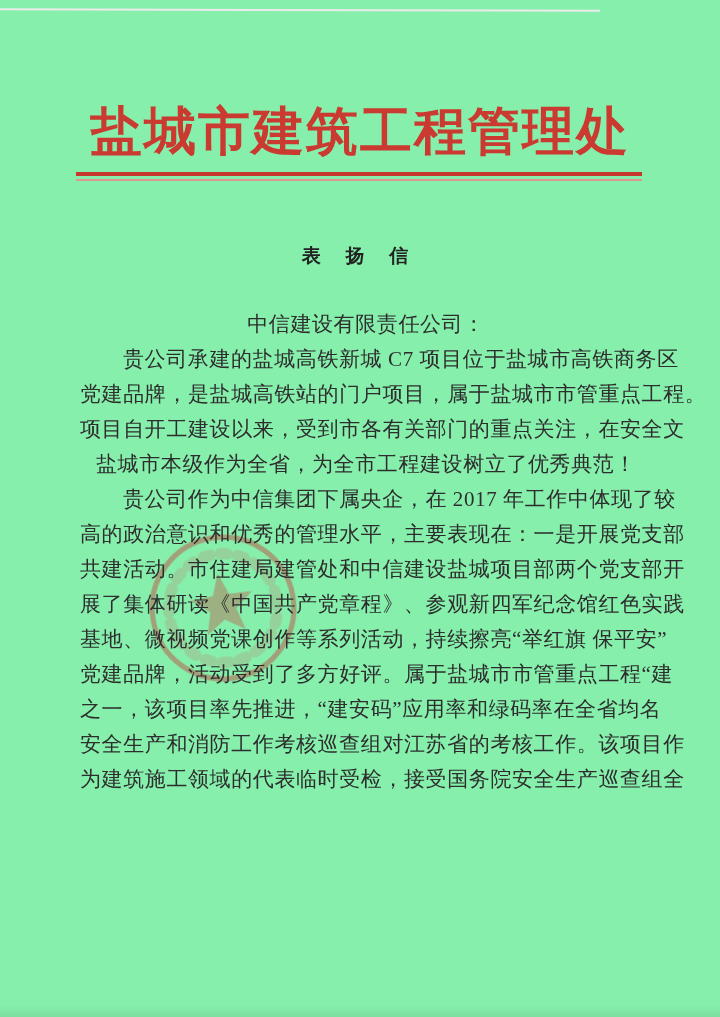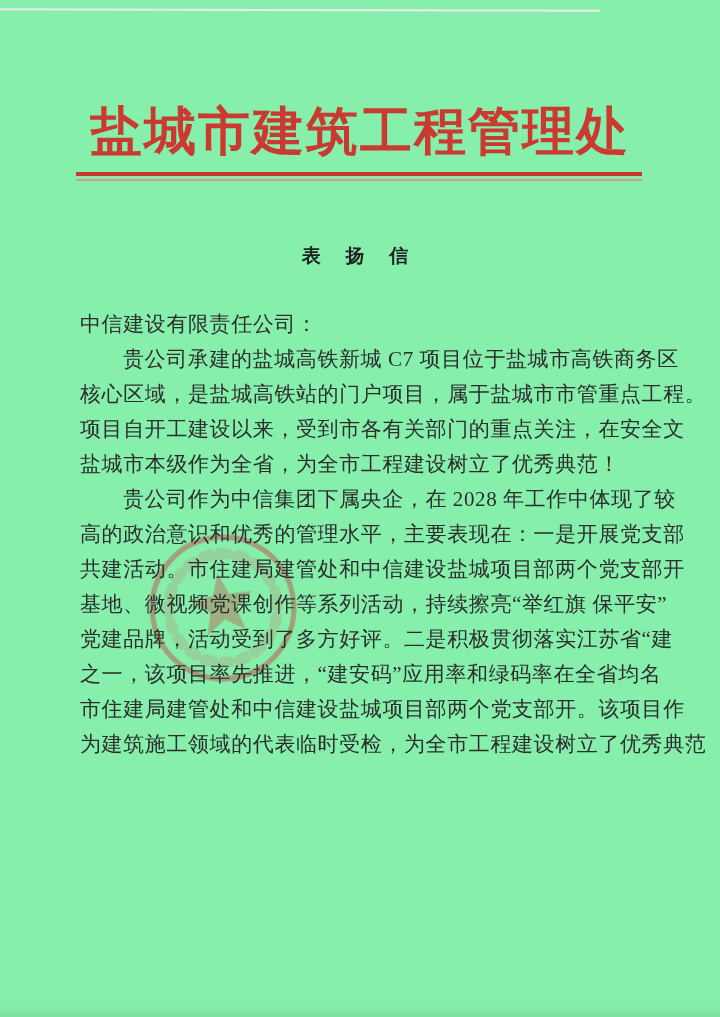--- a/index.html
+++ b/index.html
@@ -78,20 +78,21 @@
   }
   
   .body-text {
     position: absolute;
     top: 307px;
     left: 80px;
     width: 572px;
     font-size: 21px;
     color: #2d2d2d;
     z-index: 2;
+    text-align: center;
   }
   .line {
     height: 35px;
     line-height: 35px;
     white-space: nowrap;
     letter-spacing: 0.6px;
   }
   .line.indent {
     padding-left: 43px;
   }
@@ -124,28 +125,29 @@
 
   <svg class="stamp" viewBox="0 0 150 150">
     <circle cx="75" cy="75" r="69" fill="none" stroke="#c24b40" stroke-width="5"></circle>
     <circle cx="75" cy="75" r="53" fill="none" stroke="#cd6a5e" stroke-width="11" stroke-dasharray="7 10" stroke-linecap="round" opacity="0.45"></circle>
     <path fill="#c24b40" opacity="0.8" d="M75,41 L82.9,62.1 L105.4,63.1 L87.8,77.2 L93.8,98.9 L75,86.5 L56.2,98.9 L62.2,77.2 L44.6,63.1 L67.1,62.1 Z"></path>
   </svg>
 
   <div class="body-text">
     <div class="line">中信建设有限责任公司：</div>
     <div class="line indent">贵公司承建的盐城高铁新城 C7 项目位于盐城市高铁商务区</div>
-    <div class="line">核心区域，是盐城高铁站的门户项目，属于盐城市市管重点工程。</div>
+    <div class="line">党建品牌，是盐城高铁站的门户项目，属于盐城市市管重点工程。</div>
     <div class="line">项目自开工建设以来，受到市各有关部门的重点关注，在安全文</div>
     <div class="line">盐城市本级作为全省，为全市工程建设树立了优秀典范！</div>
-    <div class="line indent">贵公司作为中信集团下属央企，在 2028 年工作中体现了较</div>
+    <div class="line indent">贵公司作为中信集团下属央企，在 2017 年工作中体现了较</div>
     <div class="line">高的政治意识和优秀的管理水平，主要表现在：一是开展党支部</div>
     <div class="line">共建活动。市住建局建管处和中信建设盐城项目部两个党支部开</div>
+    <div class="line">展了集体研读《中国共产党章程》、参观新四军纪念馆红色实践</div>
     <div class="line">基地、微视频党课创作等系列活动，持续擦亮“举红旗 保平安”</div>
-    <div class="line">党建品牌，活动受到了多方好评。二是积极贯彻落实江苏省“建</div>
+    <div class="line">党建品牌，活动受到了多方好评。属于盐城市市管重点工程“建</div>
     <div class="line">之一，该项目率先推进，“建安码”应用率和绿码率在全省均名</div>
-    <div class="line">市住建局建管处和中信建设盐城项目部两个党支部开。该项目作</div>
-    <div class="line">为建筑施工领域的代表临时受检，为全市工程建设树立了优秀典范</div>
+    <div class="line">安全生产和消防工作考核巡查组对江苏省的考核工作。该项目作</div>
+    <div class="line">为建筑施工领域的代表临时受检，接受国务院安全生产巡查组全</div>
   </div>
 
   <div class="scan-shadow-bottom"></div>
 
 </div>
 
 </body></html>

